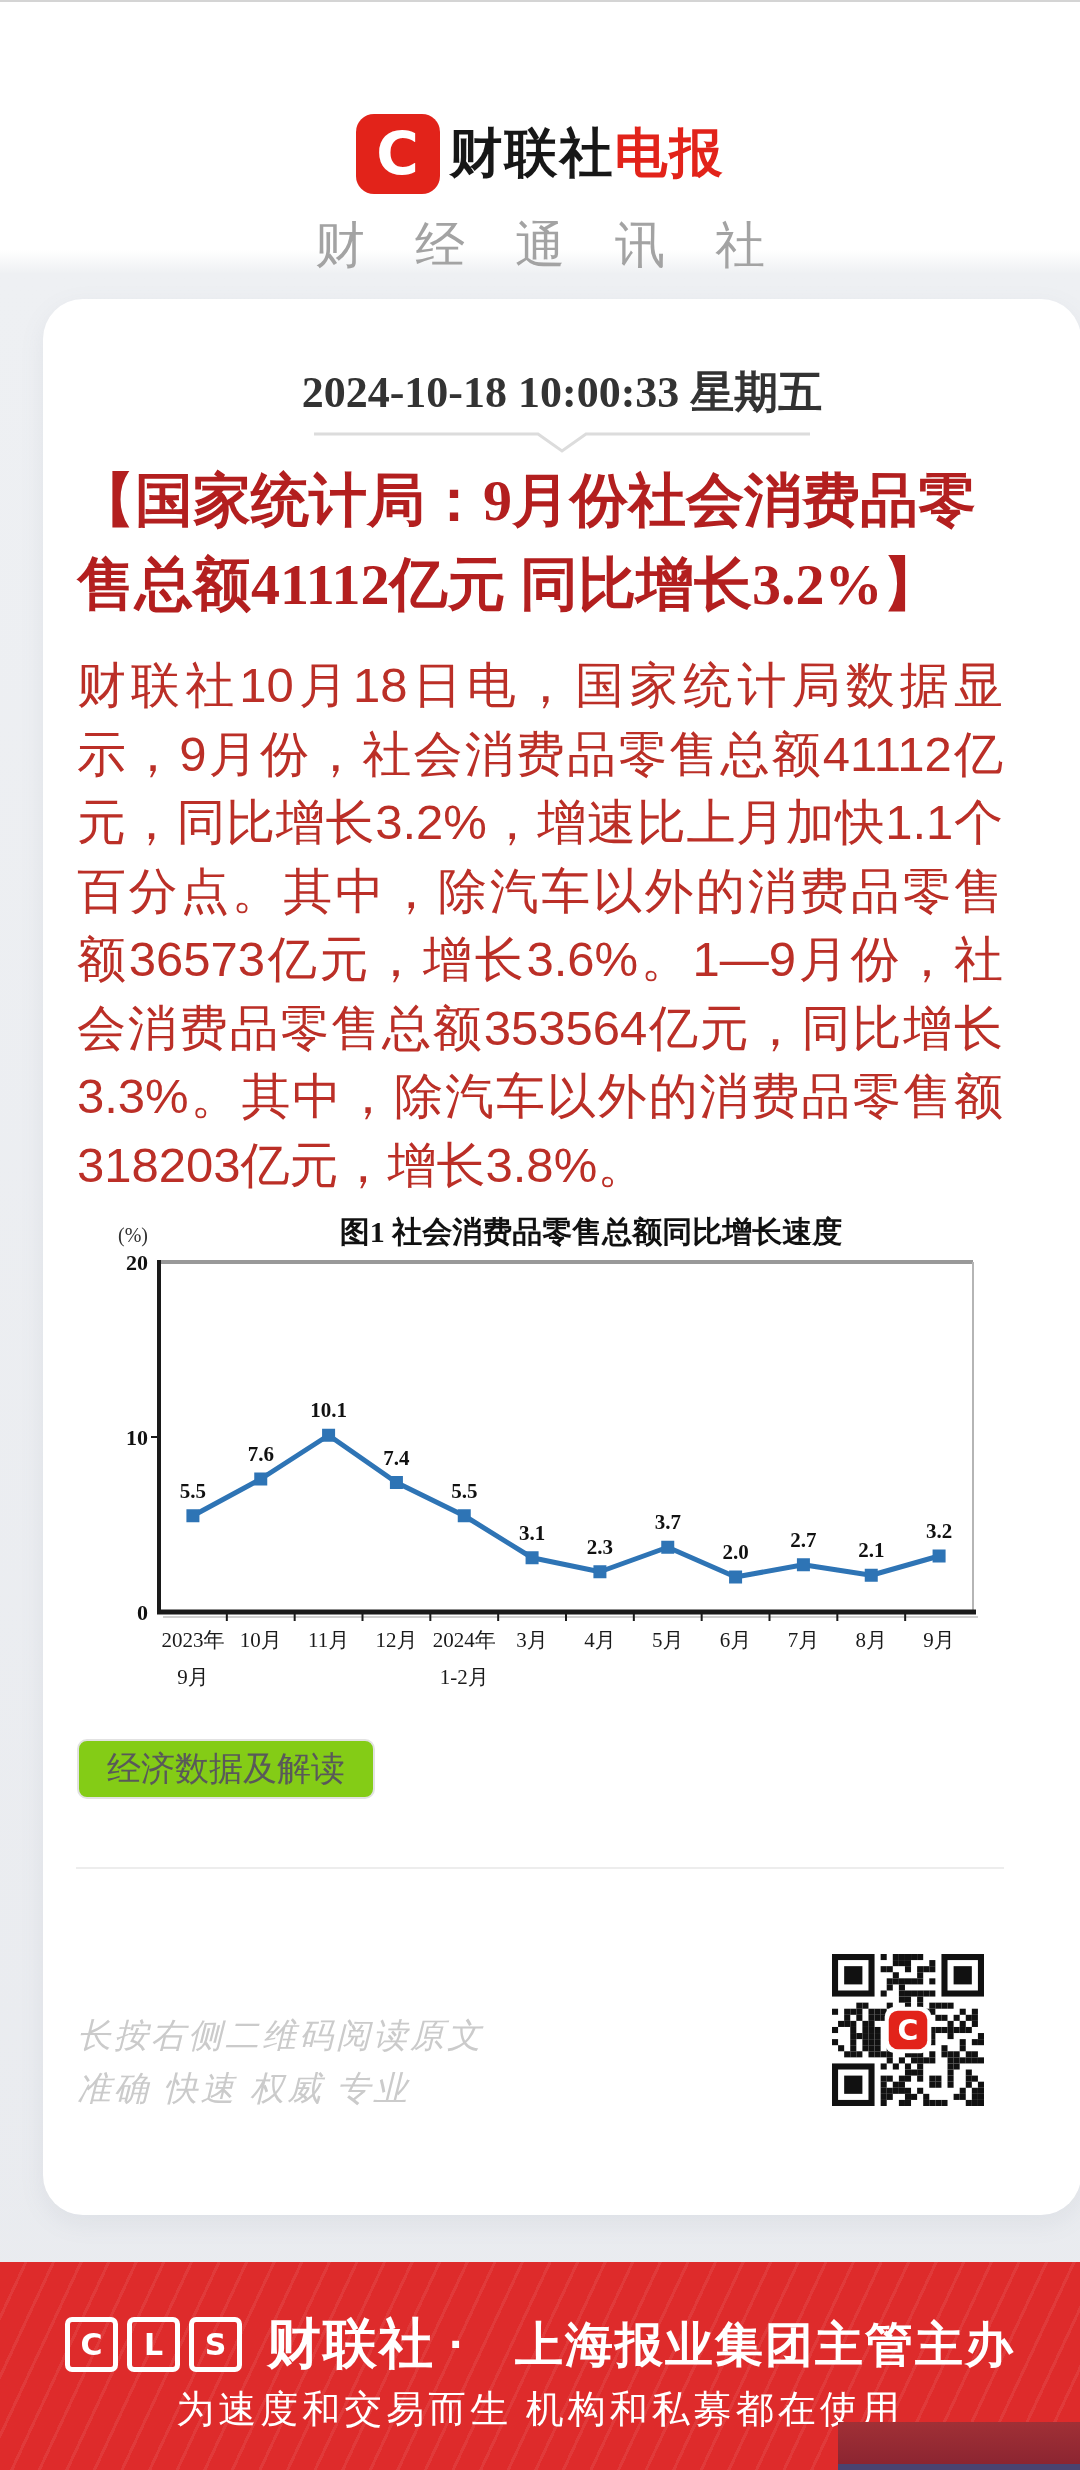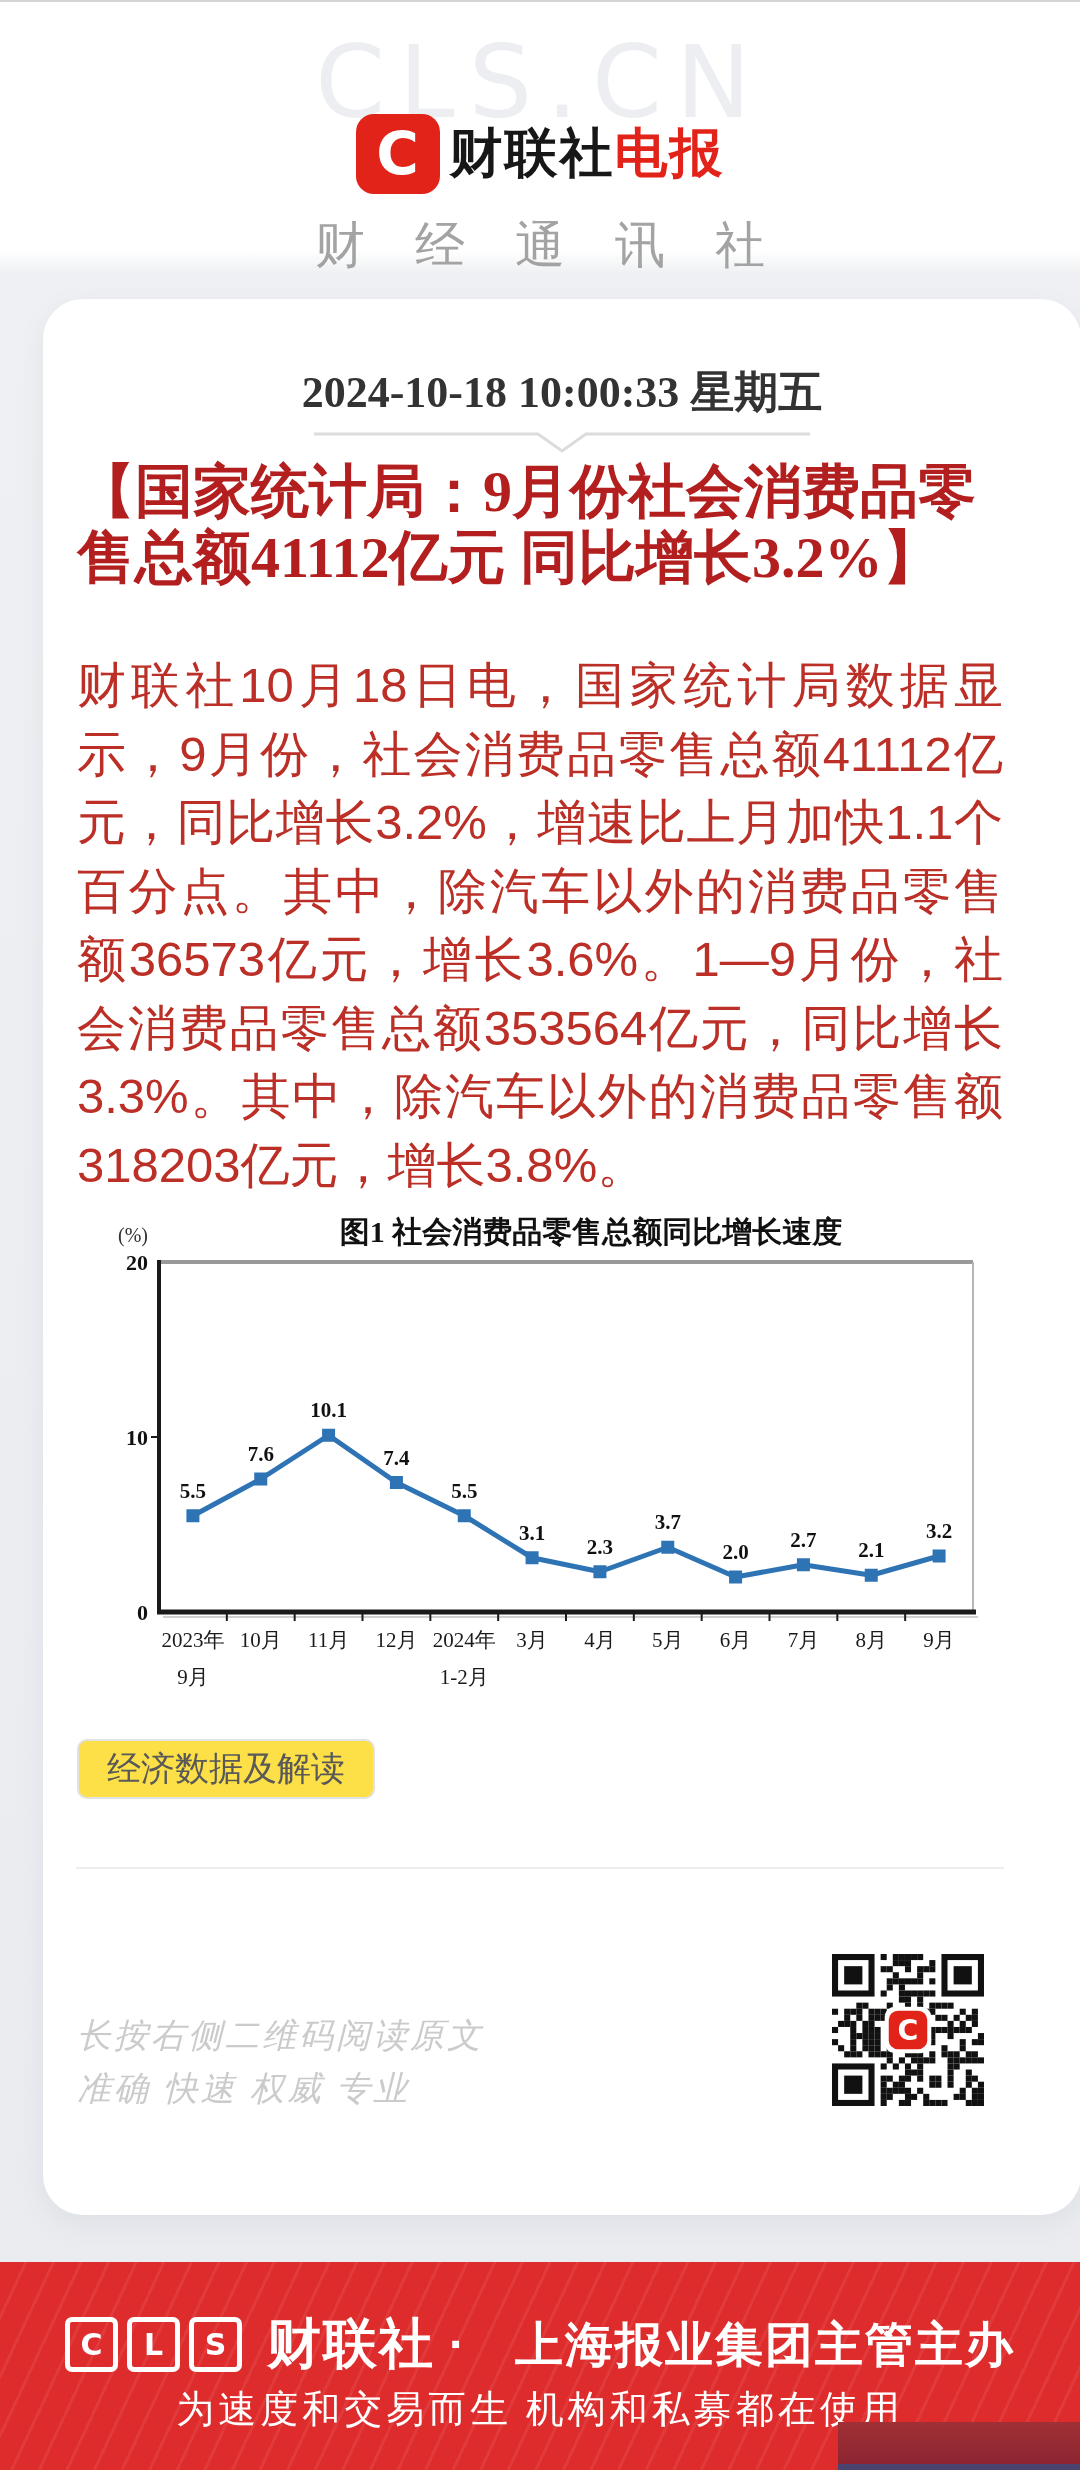--- a/index.html
+++ b/index.html
@@ -16,31 +16,31 @@
   .logo-text .red{color:#e2231a;}
   .subtitle{position:absolute;top:210px;left:0;width:100%;text-align:center;
     font-size:50px;color:#a3a3a3;letter-spacing:50px;text-indent:50px;}
   
   .card{position:absolute;left:43px;top:297px;width:994px;height:1916px;background:#fff;border-radius:40px;
     box-shadow:0 8px 24px rgba(120,130,145,.10);padding-left:44px;}
   .date{position:absolute;top:64px;left:0;width:100%;text-align:center;
     font-family:"Liberation Serif","DejaVu Serif",serif;font-size:44px;font-weight:600;color:#333;}
   .chevron{position:absolute;top:132px;left:50%;transform:translateX(-50%);}
   .headline{position:absolute;top:160px;left:34px;width:926px;
-    font-family:"Liberation Serif","DejaVu Serif",serif;font-size:58px;font-weight:bold;color:#b31f1f;line-height:66px;}
+    font-family:"Liberation Serif","DejaVu Serif",serif;font-size:58px;font-weight:bold;color:#b31f1f;line-height:84px;}
   .body-text{position:absolute;top:352px;left:34px;width:926px;
     font-size:49px;color:#bb2f27;line-height:68.5px;text-align:justify;}
   .chart{position:absolute;left:17px;top:893px;width:960px;height:510px;}
   .ct{font:21px "Liberation Serif","DejaVu Serif",serif;fill:#1a1a1a;}
   .cy{font:600 22px "Liberation Serif","DejaVu Serif",serif;fill:#111;}
   .cl{font:600 21px "Liberation Serif","DejaVu Serif",serif;fill:#111;}
   .ctitle{font:bold 30px "Liberation Serif","DejaVu Serif",serif;fill:#111;}
   .cunit{font:20px "Liberation Serif","DejaVu Serif",serif;fill:#333;}
   .tag{position:absolute;left:34px;top:1440px;height:60px;padding:0 28px;display:inline-flex;align-items:center;
-    border:2px solid #e2e2e2;border-radius:10px;background:#fde047;font-size:34px;color:#595959;box-sizing:border-box;}
+    border:2px solid #e2e2e2;border-radius:10px;background:#84cc16;font-size:34px;color:#595959;box-sizing:border-box;}
   .hr{position:absolute;left:33px;top:1568px;width:928px;height:2px;background:#ededed;}
   .footer{position:absolute;left:34px;top:1710px;font-size:34px;color:#cbcbcb;line-height:53px;letter-spacing:3px;font-style:italic;}
   .qr{position:absolute;left:789px;top:1655px;width:152px;height:152px;background:#fff;}
   
   .banner{position:absolute;left:0;top:2260px;width:1080px;height:210px;background:#de2b2b;overflow:hidden;}
   .banner .stripes{position:absolute;inset:0;
     background:repeating-linear-gradient(115deg,transparent 0 22px,rgba(255,255,255,.07) 22px 25px);}
   .banner-line1{position:absolute;top:46px;left:0;width:100%;display:flex;justify-content:center;align-items:center;}
   .cls-box{width:43px;height:45px;border:5px solid #fff;border-radius:7px;margin-right:9px;
     display:flex;align-items:center;justify-content:center;color:#fff;font-weight:bold;font-size:30px;
@@ -52,21 +52,20 @@
     font-family:"Liberation Serif","DejaVu Serif",serif;font-size:38px;color:#fff;letter-spacing:4px;}
   .corner-dark{position:absolute;right:0;top:160px;width:242px;height:42px;
     background:linear-gradient(#a03036,#8c2531);}
   .corner-purple{position:absolute;right:0;bottom:0;width:242px;height:8px;background:#4a4370;}
 </style>
 </head>
 <body>
 
 <div class="screen">
 
-  <div class="watermark">CLS.CN</div>
   <div class="logo-row">
     <div class="logo-c">
         <span>C</span>
       </div>
     <div class="logo-text"><span>财联社</span><span class="red">电报</span></div>
   </div>
   <div class="subtitle">财经通讯社</div>
 
   <div class="card">
     <div class="date">2024-10-18 10:00:33 星期五</div>

